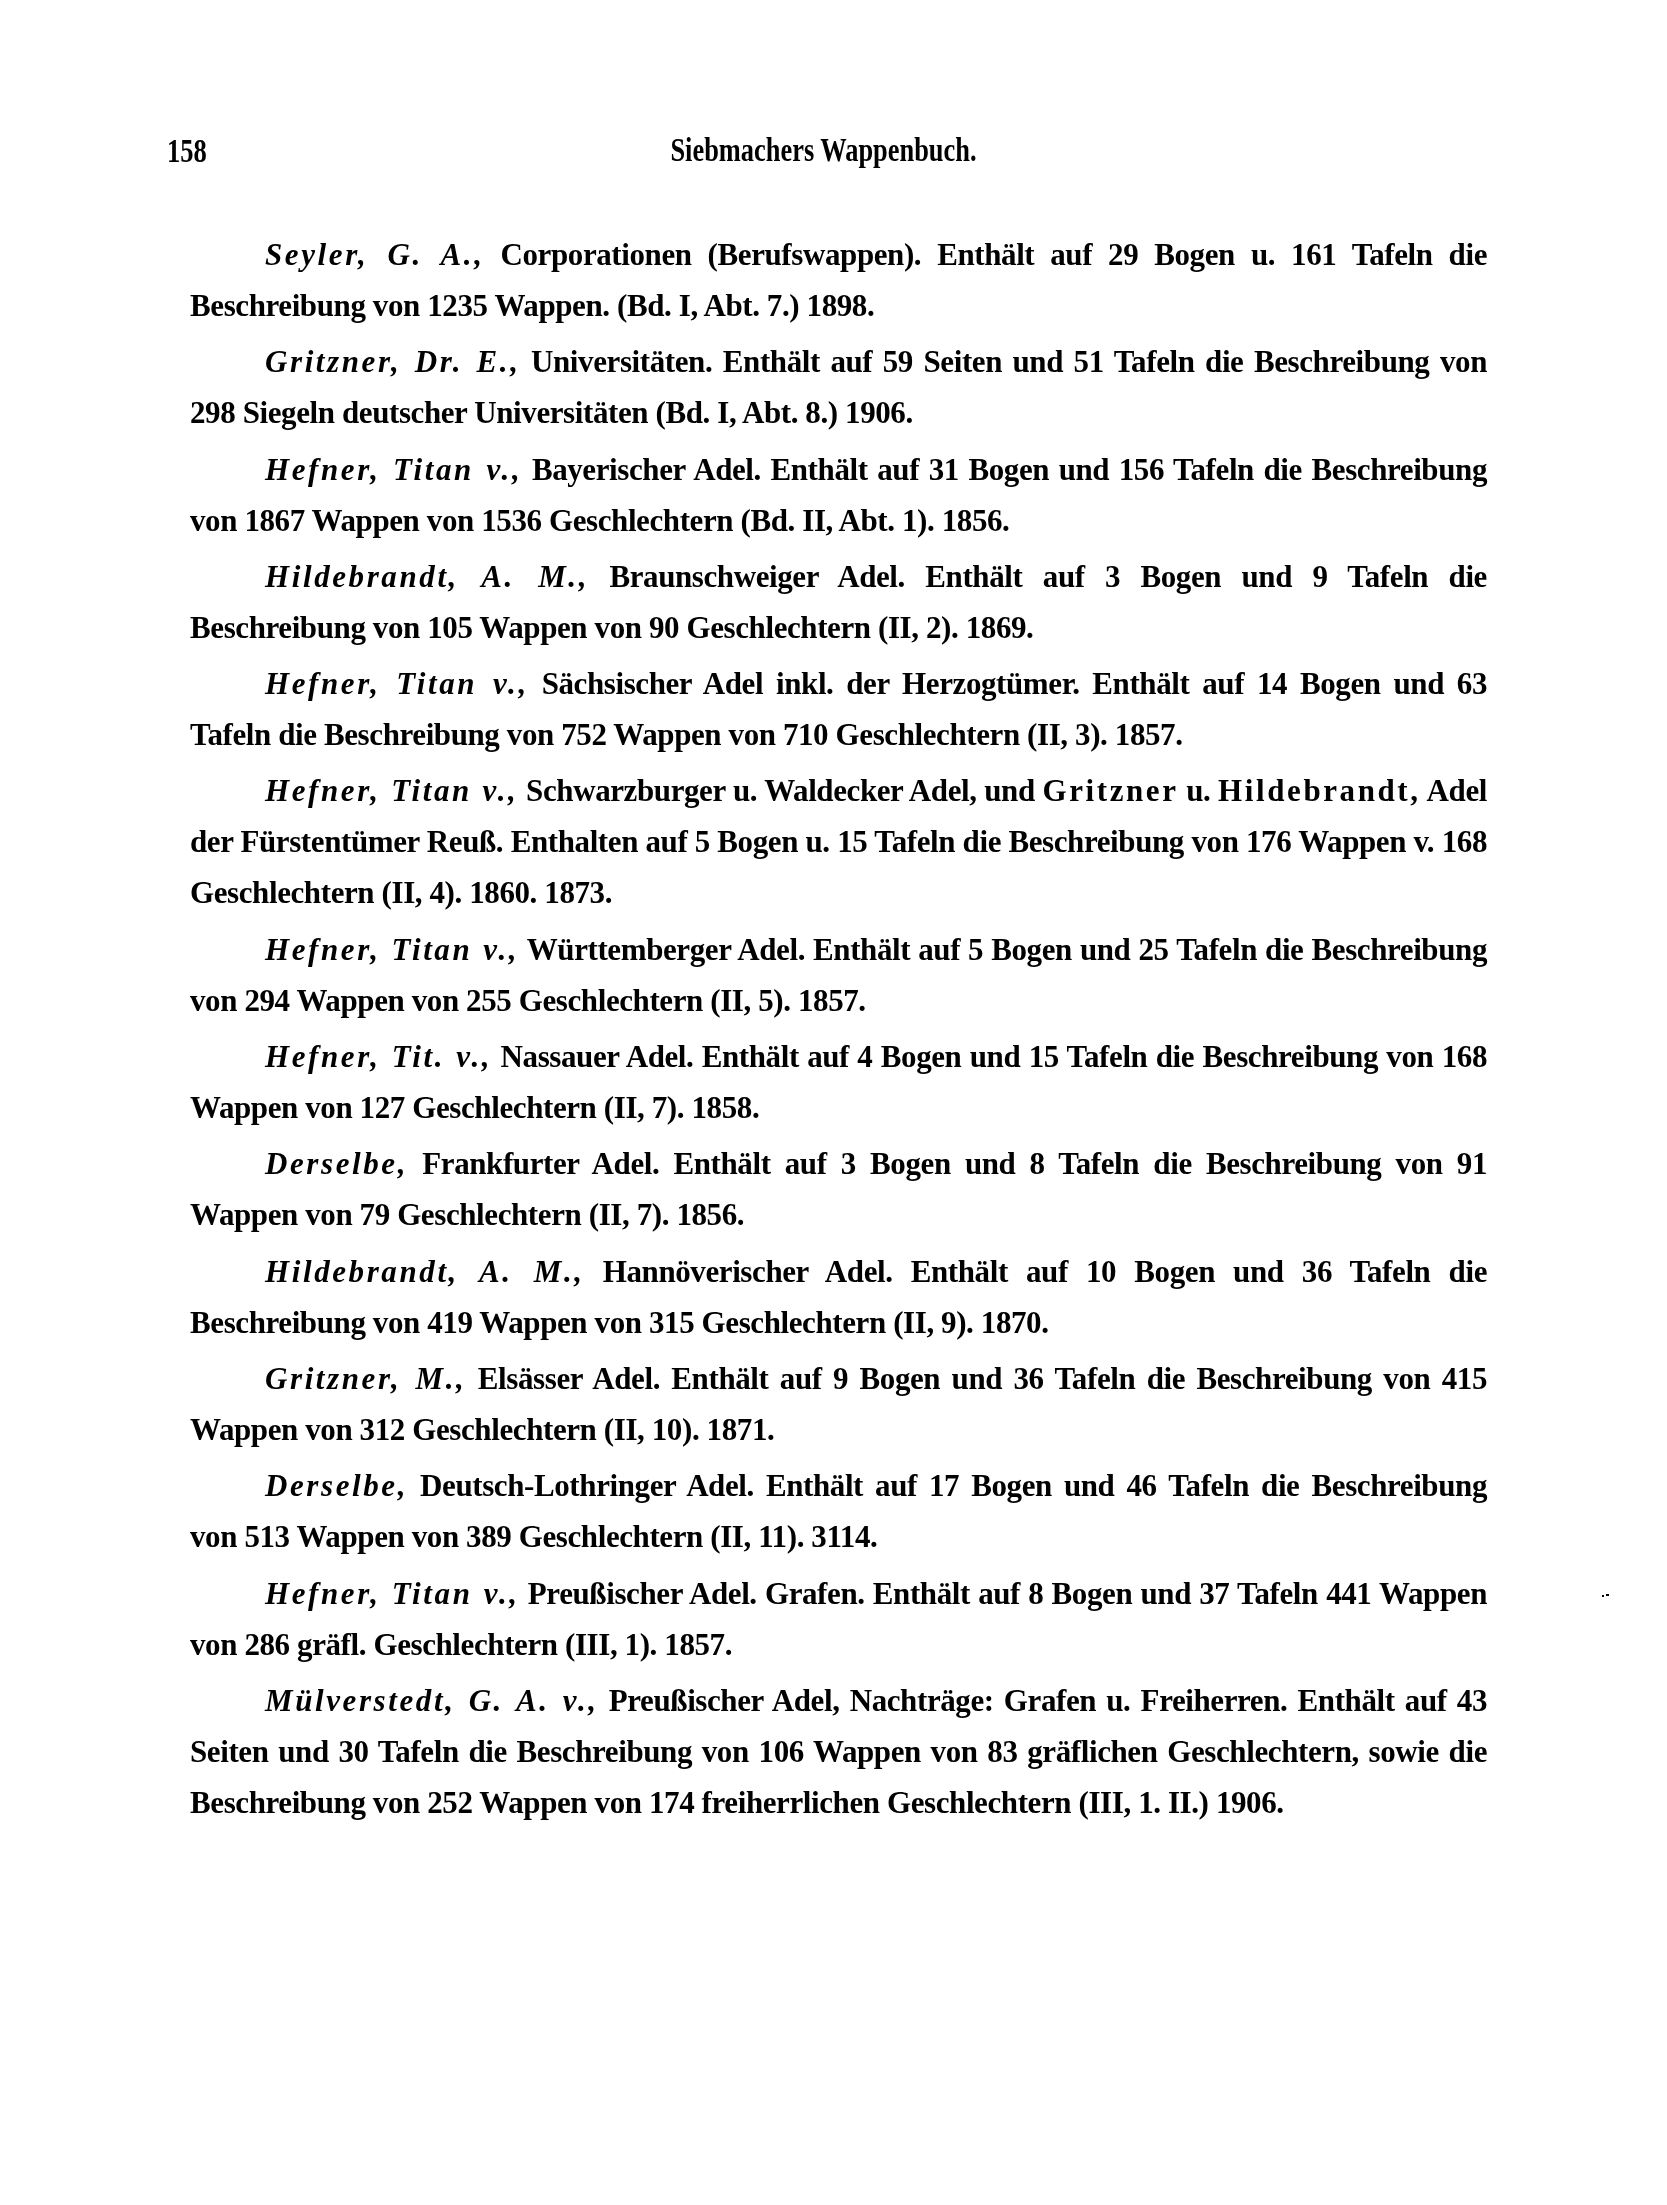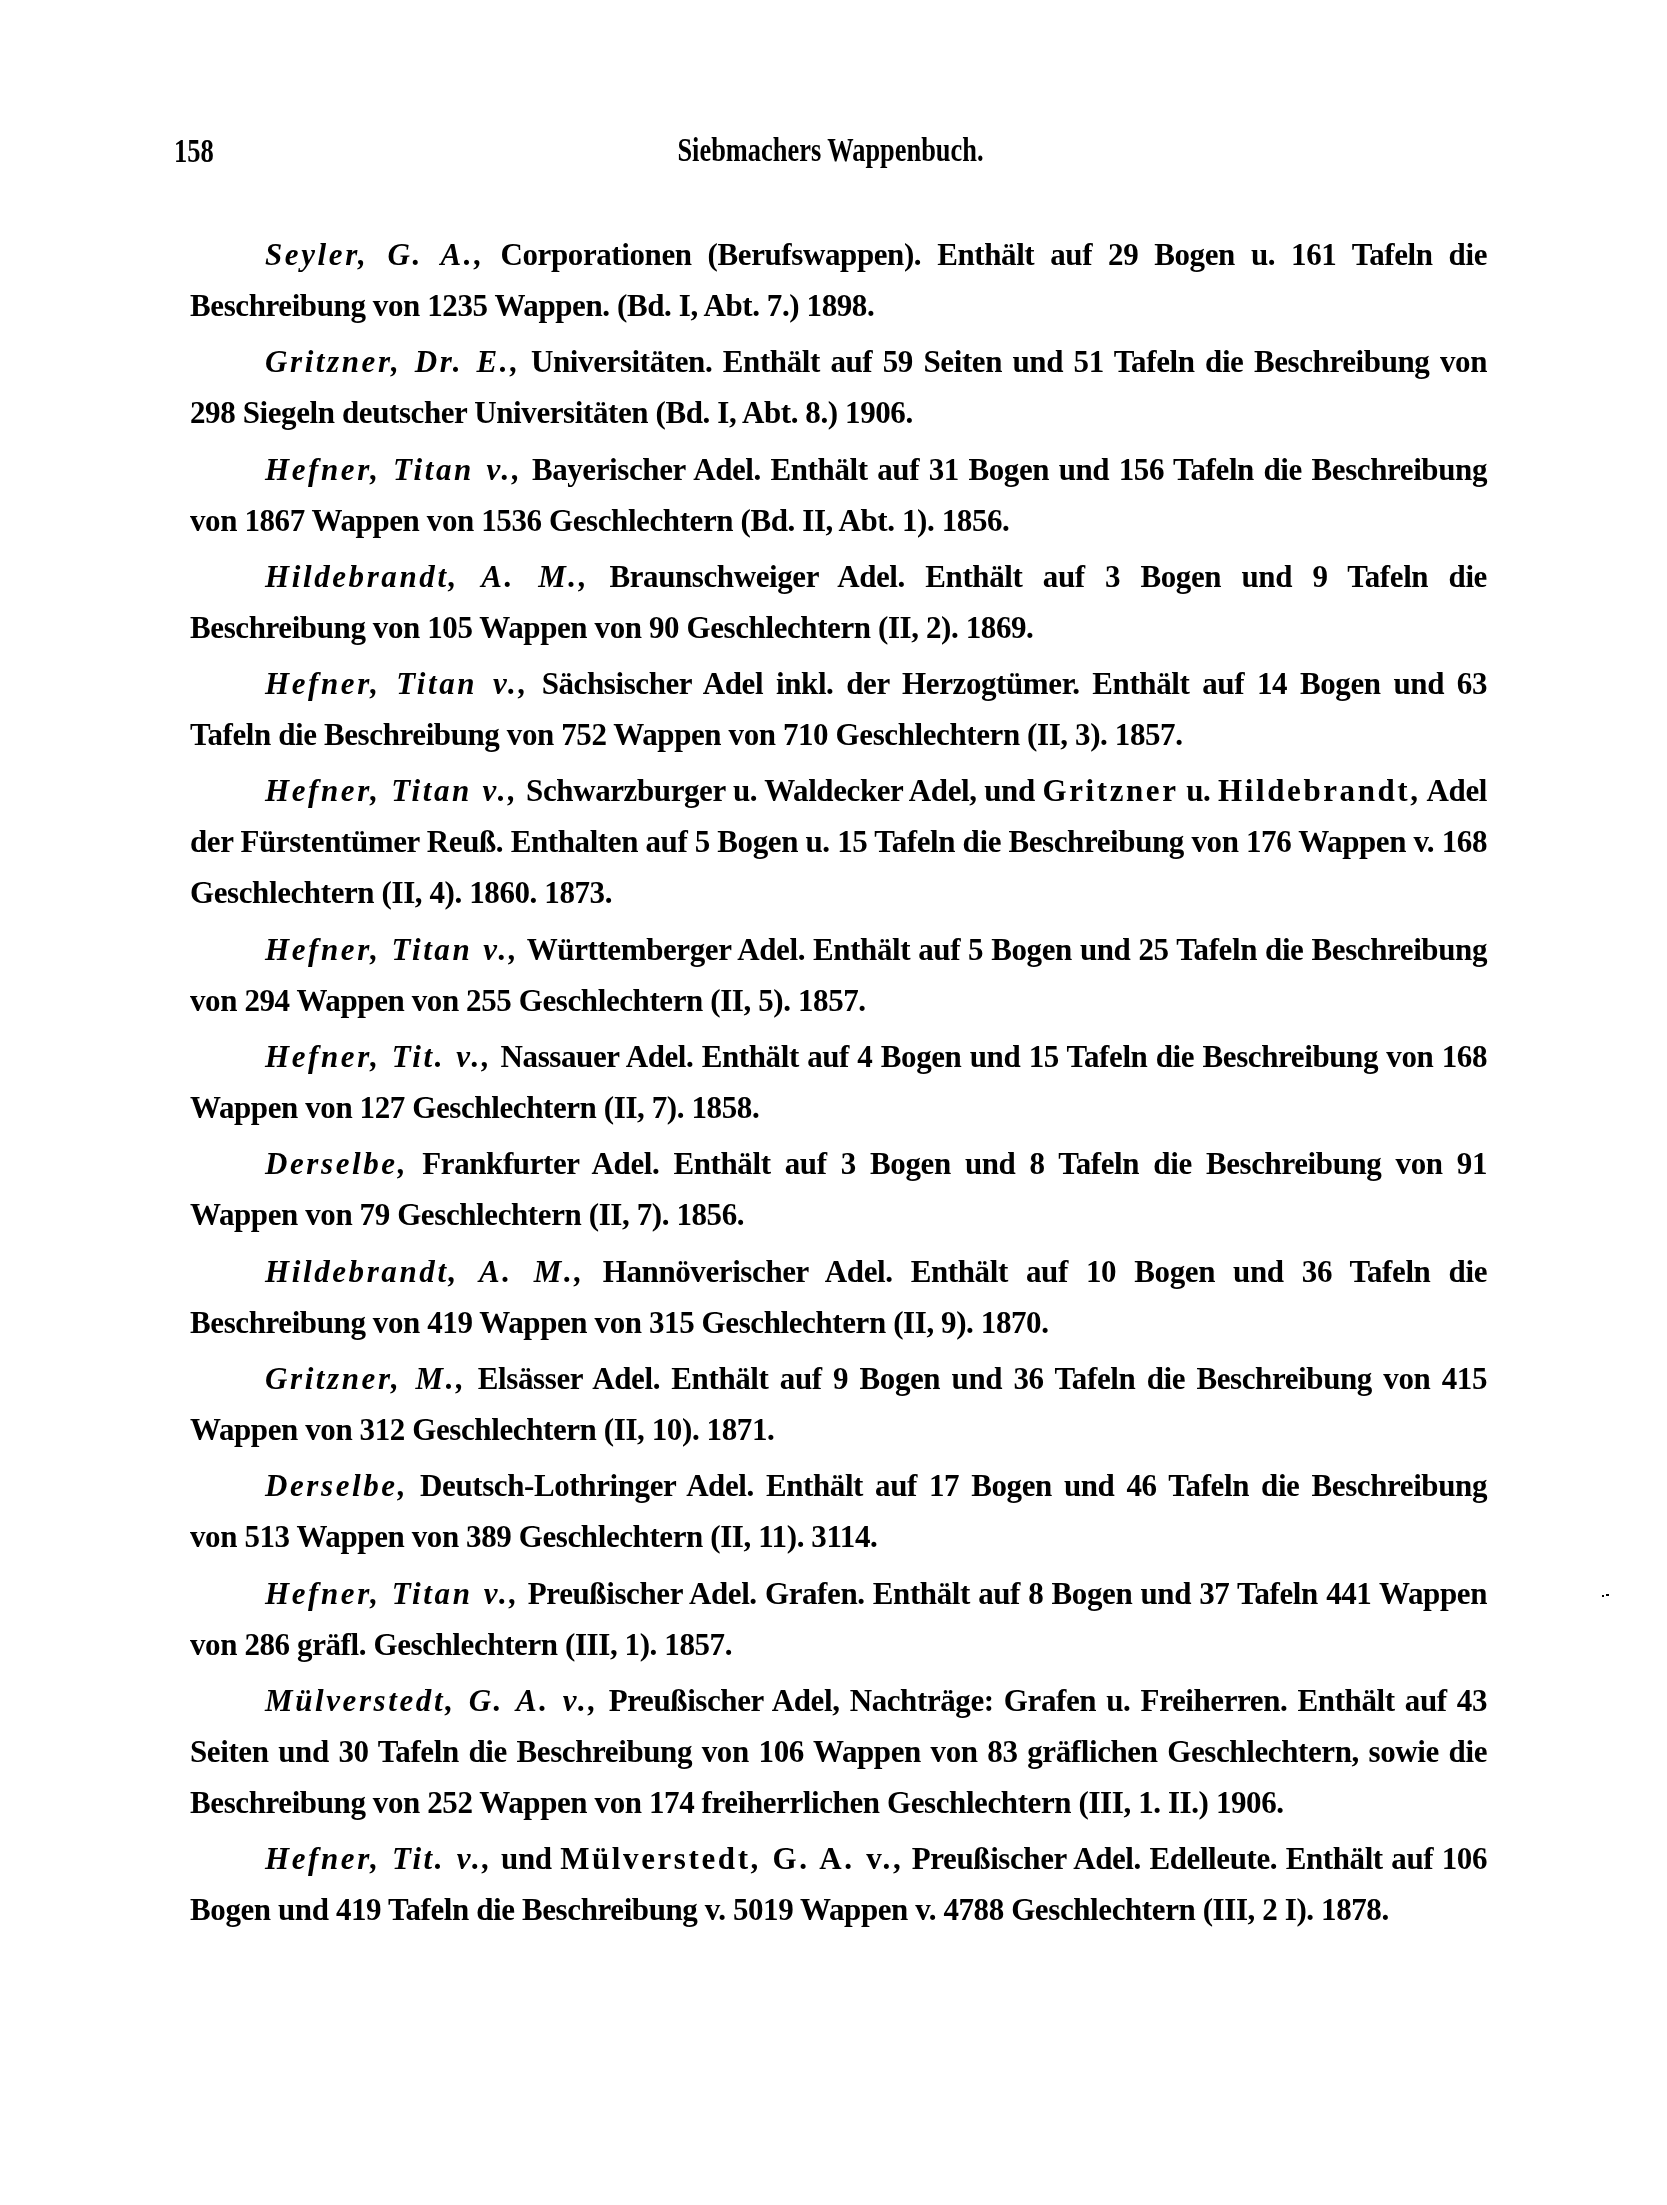--- a/index.html
+++ b/index.html
@@ -1,19 +1,19 @@
 <!DOCTYPE html>
 <html style="font-size:7px"><head>
 <meta charset="utf-8">
 <style>
   html, body { margin: 0; padding: 0; background: #ffffff; }
   body { width: 1667px; height: 2465px; position: relative; overflow: hidden;
          font-family: "Liberation Serif", "DejaVu Serif", serif; color: #000; }
   .page { position: absolute; left: 0; top: 0; width: 1667px; height: 2465px; background: #fff; }
-  .running-head { position: absolute; top: 132px; left: 174px; width: 1313px; height: 40px; }
+  .running-head { position: absolute; top: 132px; left: 167px; width: 1313px; height: 40px; }
   .page-number { position: absolute; left: 0; top: 0; font-size: 34px; font-weight: bold;
                  transform: scaleX(0.78); transform-origin: left top; }
   .running-title { position: absolute; left: 0; right: 0; top: 0; text-align: center;
                    font-size: 33px; font-weight: bold; transform: scaleX(0.8); }
   .body-text { position: absolute; left: 190px; top: 229px; width: 1297px; }
   .entry { font-size: 31px; line-height: 51px; font-weight: bold; text-align: justify;
            text-indent: 75px; margin: 0 0 5.3px 0; letter-spacing: -0.4px;
            transform-origin: left top; }
   .author { letter-spacing: 2.6px; font-style: italic; }
   .author-secondary { letter-spacing: 2.6px; }
@@ -38,21 +38,20 @@
     <p class="entry"><span class="author">Hefner, Titan v.,</span><span> Sächsischer Adel inkl. der Herzogtümer. Enthält auf 14 Bogen und 63 Tafeln die Beschreibung von 752 Wappen von 710 Geschlechtern (II, 3). 1857.</span></p>
     <p class="entry"><span class="author">Hefner, Titan v.,</span><span> Schwarzburger u. Waldecker Adel, und </span><span class="author-secondary">Gritzner</span><span> u. </span><span class="author-secondary">Hildebrandt,</span><span> Adel der Fürstentümer Reuß. Enthalten auf 5 Bogen u. 15 Tafeln die Beschreibung von 176 Wappen v. 168 Geschlechtern (II, 4). 1860. 1873.</span></p>
     <p class="entry"><span class="author">Hefner, Titan v.,</span><span> Württemberger Adel. Enthält auf 5 Bogen und 25 Tafeln die Beschreibung von 294 Wappen von 255 Geschlechtern (II, 5). 1857.</span></p>
     <p class="entry"><span class="author">Hefner, Tit. v.,</span><span> Nassauer Adel. Enthält auf 4 Bogen und 15 Tafeln die Beschreibung von 168 Wappen von 127 Geschlechtern (II, 7). 1858.</span></p>
     <p class="entry"><span class="author">Derselbe,</span><span> Frankfurter Adel. Enthält auf 3 Bogen und 8 Tafeln die Beschreibung von 91 Wappen von 79 Geschlechtern (II, 7). 1856.</span></p>
     <p class="entry"><span class="author">Hildebrandt, A. M.,</span><span> Hannöverischer Adel. Enthält auf 10 Bogen und 36 Tafeln die Beschreibung von 419 Wappen von 315 Geschlechtern (II, 9). 1870.</span></p>
     <p class="entry"><span class="author">Gritzner, M.,</span><span> Elsässer Adel. Enthält auf 9 Bogen und 36 Tafeln die Beschreibung von 415 Wappen von 312 Geschlechtern (II, 10). 1871.</span></p>
     <p class="entry"><span class="author">Derselbe,</span><span> Deutsch-Lothringer Adel. Enthält auf 17 Bogen und 46 Tafeln die Beschreibung von 513 Wappen von 389 Geschlechtern (II, 11). 3114.</span></p>
     <p class="entry"><span class="author">Hefner, Titan v.,</span><span> Preußischer Adel. Grafen. Enthält auf 8 Bogen und 37 Tafeln 441 Wappen von 286 gräfl. Geschlechtern (III, 1). 1857.</span></p>
     <p class="entry"><span class="author">Mülverstedt, G. A. v.,</span><span> Preußischer Adel, Nachträge: Grafen u. Freiherren. Enthält auf 43 Seiten und 30 Tafeln die Beschreibung von 106 Wappen von 83 gräflichen Geschlechtern, sowie die Beschreibung von 252 Wappen von 174 freiherrlichen Geschlechtern (III, 1. II.) 1906.</span></p>
-    <p class="entry"><span class="author">Hefner, Tit. v.,</span><span> und </span><span class="author-secondary">Mülverstedt, G. A. v.,</span><span> Preußischer Adel. Edelleute. Enthält auf 106 Bogen und 419 Tafeln die Beschreibung v. 5019 Wappen v. 4788 Geschlechtern (III, 2 I). 1878.</span></p>
 
   </div>
 
   <div class="specks">
     <span style="left:0;top:0.9px;"></span>
     <span style="left:4.4px;top:0;"></span>
   </div>
 </div>
 
 

